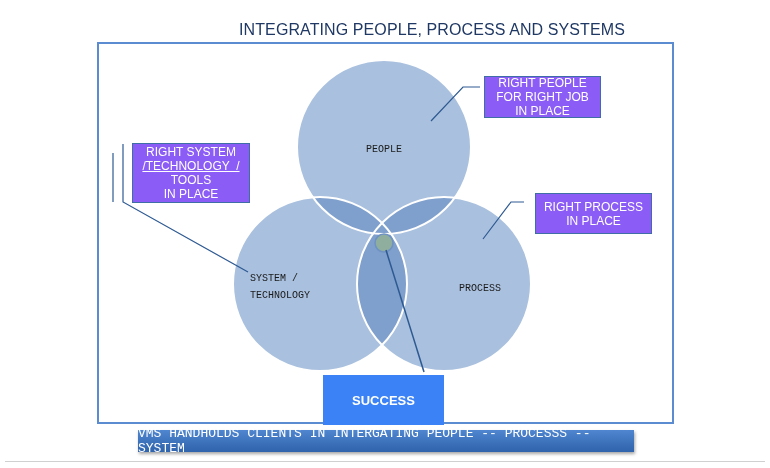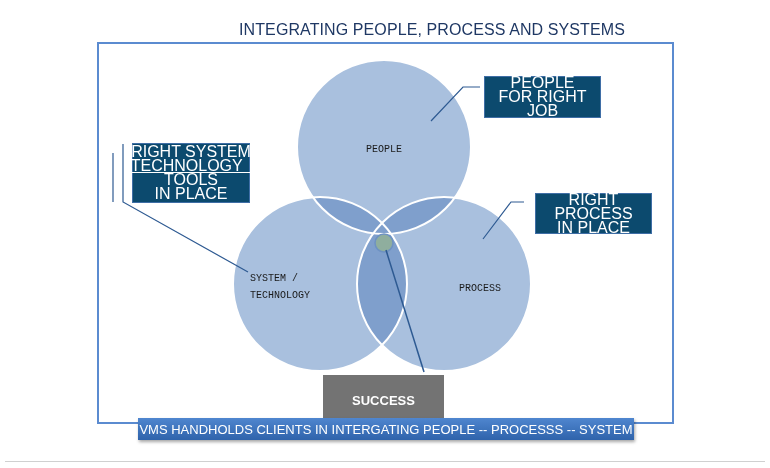--- a/index.html
+++ b/index.html
@@ -3,31 +3,31 @@
   <meta charset="utf-8">
   <style>
     html, body { margin: 0; padding: 0; background: #ffffff; }
     body { width: 770px; height: 468px; position: relative; overflow: hidden;
            font-family: "Liberation Sans", "DejaVu Sans", sans-serif; }
     .title { position: absolute; left: 0; width: 770px; top: 21px; text-align: center;
              font-size: 16px; color: #1f3864; letter-spacing: 0.1px; padding-left: 47px; }
     .frame { position: absolute; left: 97px; top: 42px; width: 577px; height: 382px;
              border: 2px solid #5b8bd0; box-sizing: border-box; }
     svg.diagram { position: absolute; left: 0; top: 0; }
-    .callout { position: absolute; background: #0c4a6e; color: #ffffff; text-align: center;
-               font-size: 16px; line-height: 14px; display: flex; align-items: center;
+    .callout { position: absolute; background: #8b5cf6; color: #ffffff; text-align: center;
+               font-size: 12px; line-height: 14px; display: flex; align-items: center;
                justify-content: center; box-sizing: border-box; border: 1px solid #3f6ea6; }
     .label { position: absolute; font-size: 10px; color: #1a1a1a; line-height: 17px; font-family: Liberation Mono, monospace; }
     .success { position: absolute; left: 323px; top: 375px; width: 121px; height: 50px;
-               background: #737373; color: #ffffff; font-weight: bold; font-size: 13px;
+               background: #3b82f6; color: #ffffff; font-weight: bold; font-size: 13px;
                display: flex; align-items: center; justify-content: center; }
-    .banner { position: absolute; left: 138px; top: 418px; width: 496px; height: 22px;
+    .banner { position: absolute; left: 138px; top: 430px; width: 496px; height: 22px;
               background: linear-gradient(#4f86cf, #2f63ab); color: #ffffff; font-size: 13px;
               display: flex; align-items: center; justify-content: center;
-              box-shadow: 1px 2px 3px rgba(0,0,0,0.35); }
+              box-shadow: 1px 2px 3px rgba(0,0,0,0.35); font-family: Liberation Mono, monospace; }
     .rule { position: absolute; left: 5px; width: 760px; top: 461px; height: 1px; background: #d0d0d0; }
   </style>
 </head>
 <body>
 
 <div class="title">INTEGRATING PEOPLE, PROCESS AND SYSTEMS</div>
 <div class="frame"></div>
 
 <svg class="diagram" width="770" height="468">
   <defs>

